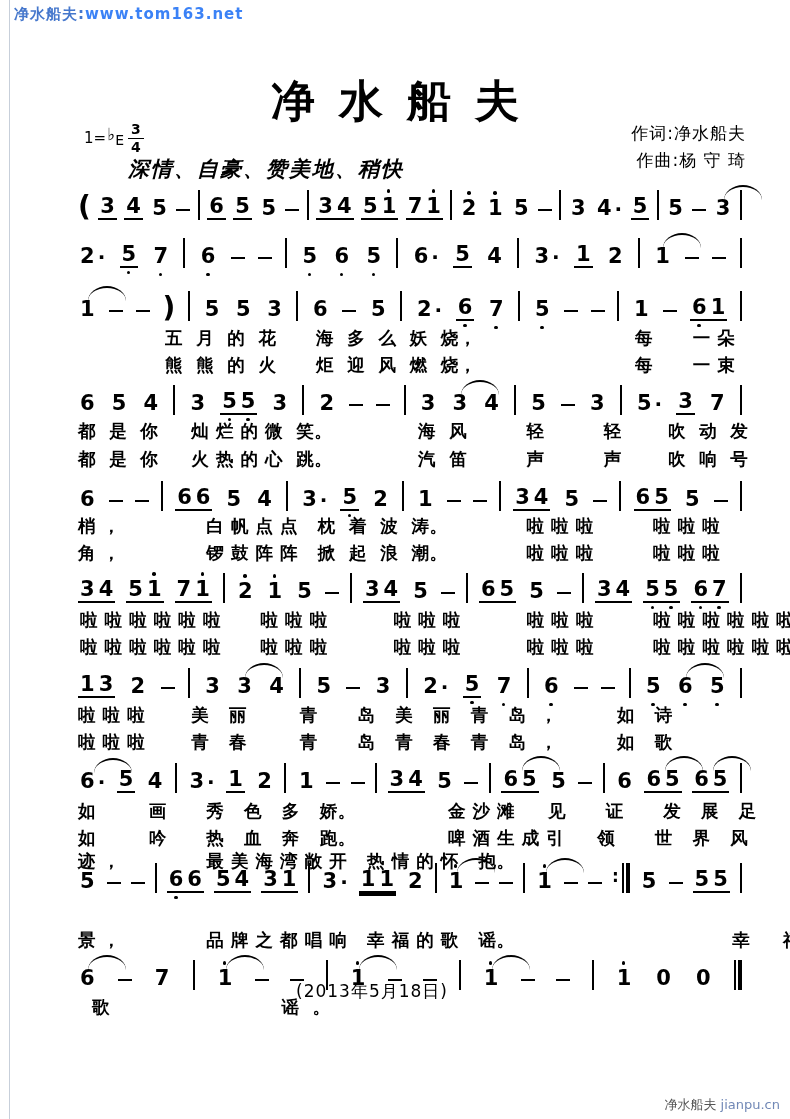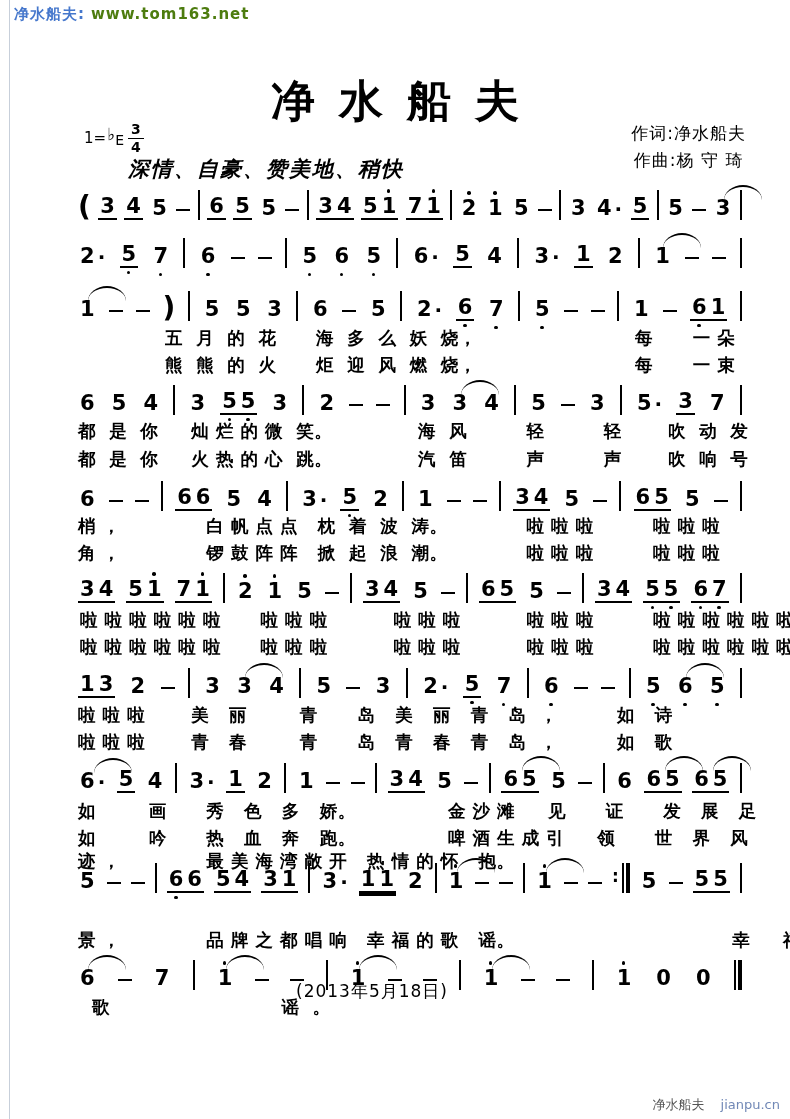--- a/index.html
+++ b/index.html
@@ -3,32 +3,32 @@
 <meta charset="utf-8">
 <style>
   html,body{margin:0;padding:0;}
   body{
     width:790px;height:1119px;background:#ffffff;position:relative;overflow:hidden;
     font-family:"DejaVu Sans","Liberation Sans",sans-serif;color:#000;
   }
   .left-rule{position:absolute;left:9px;top:0;width:1px;height:100%;background:#c7cfda;}
   
   .logo{position:absolute;top:5px;left:14px;font-size:15px;font-weight:bold;color:#4577cc;letter-spacing:1px;}
-  .logo .url{margin-left:6px;color:#4d7c0f;cursor:pointer;}
+  .logo .url{color:#3b82f6;cursor:pointer;}
   .title{position:absolute;top:72px;left:0;width:100%;text-align:center;
          font-size:44px;font-weight:bold;letter-spacing:24px;text-indent:24px;}
   .keysig{position:absolute;top:122px;left:84px;font-size:15px;display:flex;align-items:center;}
   .keysig .flat{font-size:17px;font-weight:bold;position:relative;top:-4px;margin-left:1px;}
   .keysig .kletter{font-size:14px;position:relative;top:2px;}
   .frac{display:inline-flex;flex-direction:column;align-items:center;line-height:1.05;
         font-size:14px;font-weight:bold;margin-left:4px;}
   .frac .ft{border-bottom:1px solid #000;padding:0 3px 1px 3px;}
   .frac .fb{padding-top:1px;}
   .tempo{position:absolute;top:155px;left:128px;font-size:21px;font-style:italic;font-weight:600;letter-spacing:2px;}
-  .credits{position:absolute;top:120px;right:44px;text-align:center;font-size:17px;line-height:27px;letter-spacing:1px;}
+  .credits{position:absolute;top:120px;right:44px;text-align:right;font-size:17px;line-height:27px;letter-spacing:1px;}
   
   .mrow{position:absolute;left:78px;width:664px;height:34px;
         display:flex;justify-content:space-between;align-items:flex-end;}
   .note{position:relative;display:inline-flex;align-items:flex-end;}
   .grp{display:inline-flex;align-items:flex-end;padding-bottom:1px;}
   .u1{border-bottom:2px solid #000;}
   .u2{border-bottom:2px solid #000;box-shadow:0 3px 0 0 #000;}
   .d{position:relative;display:inline-block;font-size:21px;line-height:1;font-weight:bold;padding:0 2px;}
   .d.hi::before{content:"";position:absolute;top:-7px;left:50%;margin-left:-2px;
                 width:3.5px;height:3.5px;border-radius:50%;background:#000;}
@@ -40,21 +40,21 @@
   .barend{display:inline-flex;align-items:center;gap:2px;height:30px;}
   .rdots{font-size:17px;font-weight:bold;align-self:center;position:relative;top:-2px;margin-right:1px;}
   .dash{width:14px;height:2.5px;background:#000;display:inline-block;margin-bottom:9px;}
   .paren{font-size:28px;font-weight:bold;line-height:26px;}
   .slur{position:absolute;top:-13px;left:55%;width:38px;height:13px;
         border-top:2px solid #000;border-radius:50% 50% 0 0 / 100% 100% 0 0;pointer-events:none;}
   
   .lyr{position:absolute;white-space:pre;font-size:17.5px;font-weight:600;letter-spacing:0.5px;}
   .date{position:absolute;top:980px;left:296px;font-size:17px;letter-spacing:1px;text-align:right;}
   .footer{position:absolute;top:1096px;right:10px;font-size:13px;color:#555;}
-  .footer .furl{color:#7188b6;margin-left:16px;cursor:pointer;}
+  .footer .furl{color:#7188b6;margin-left:4px;cursor:pointer;}
 </style>
 </head>
 <body>
 
 <div class="left-rule"></div>
 
 <div class="logo">
   <span>净水船夫:</span><span class="url">www.tom163.net</span>
 </div>
 

